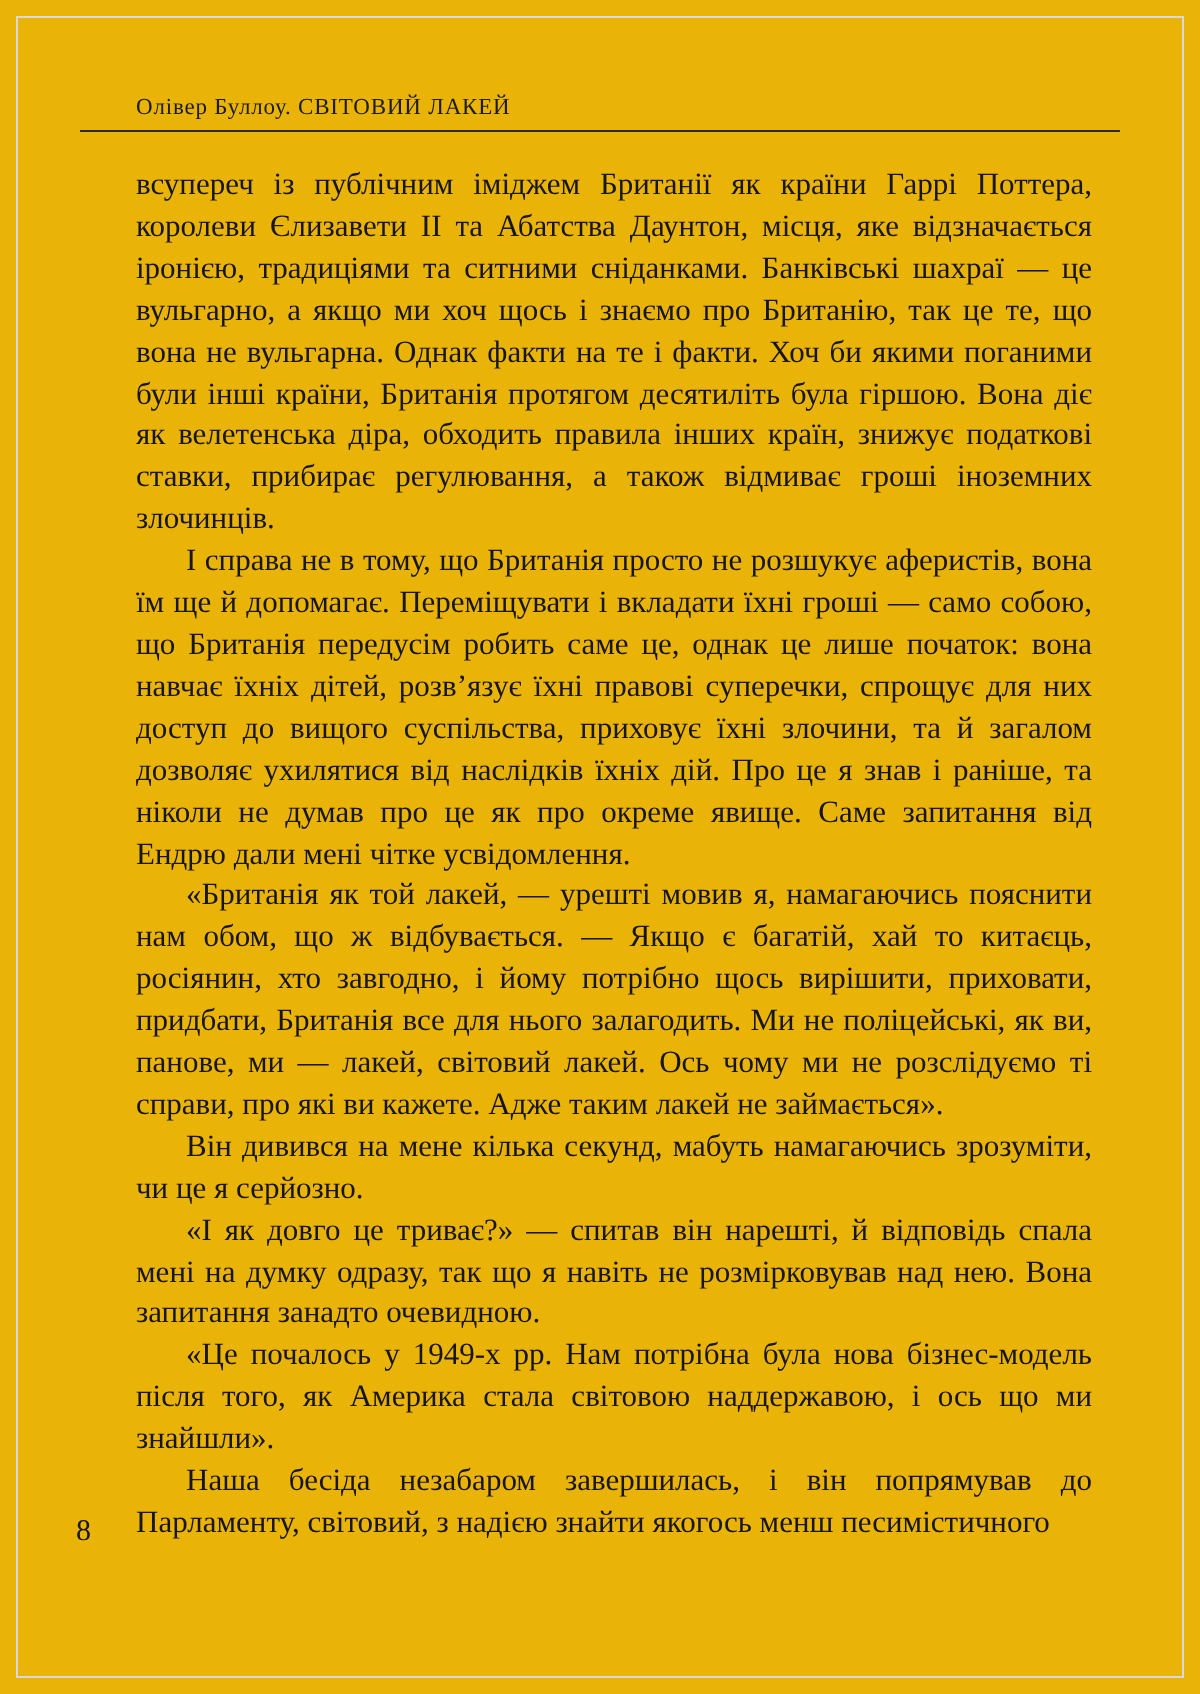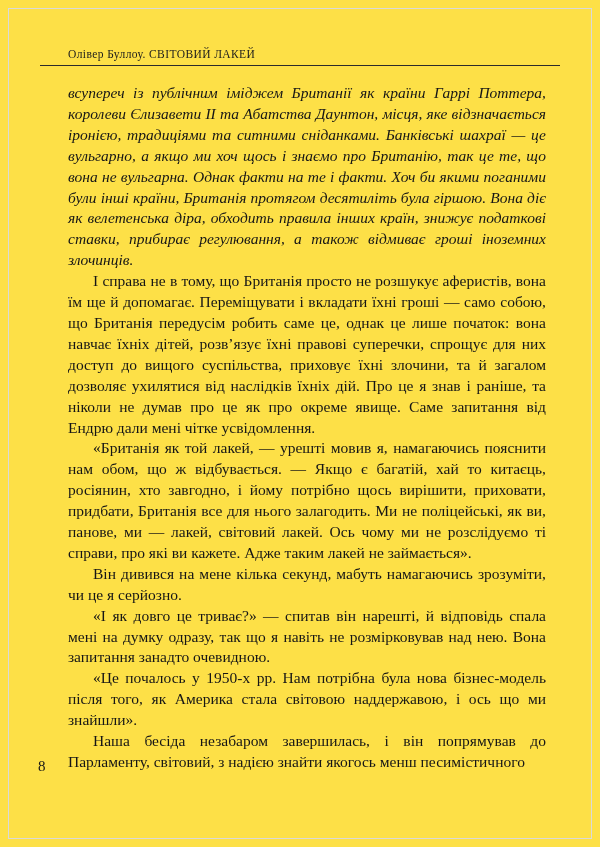--- a/index.html
+++ b/index.html
@@ -4,21 +4,21 @@
 <style>
   html, body {
     margin: 0;
     padding: 0;
     background: #ffffff;
   }
   .page {
     position: relative;
     width: 600px;
     height: 847px;
-    background: #fde047;
+    background: #eab308;
     overflow: hidden;
     font-family: "Liberation Serif", "DejaVu Serif", serif;
     color: #161616;
   }
   .page-border {
     position: absolute;
     inset: 8px;
     border: 1px solid #d9d9d9;
     pointer-events: none;
   }
@@ -49,21 +49,20 @@
     text-align: justify;
     color: #161616;
   }
   .text-block p {
     margin: 0;
     padding: 0;
     text-indent: 25px;
   }
   .text-block p.first {
     text-indent: 0;
-    font-style: italic;
   }
   .page-number {
     position: absolute;
     left: 38px;
     top: 758px;
     font-size: 15px;
     color: #161616;
   }
 </style>
 </head>
@@ -75,18 +74,18 @@
   <div class="running-head">Олівер Буллоу. СВІТОВИЙ ЛАКЕЙ</div>
 
   <div class="head-rule"></div>
 
   <div class="text-block">
     <p class="first">всупереч із публічним іміджем Британії як країни Гаррі Поттера, королеви Єлизавети II та Абатства Даунтон, місця, яке відзначається іронією, традиціями та ситними сніданками. Банківські шахраї — це вульгарно, а якщо ми хоч щось і знаємо про Британію, так це те, що вона не вульгарна. Однак факти на те і факти. Хоч би якими поганими були інші країни, Британія протягом десятиліть була гіршою. Вона діє як велетенська діра, обходить правила інших країн, знижує податкові ставки, прибирає регулювання, а також відмиває гроші іноземних злочинців.</p>
     <p>І справа не в тому, що Британія просто не розшукує аферистів, вона їм ще й допомагає. Переміщувати і вкладати їхні гроші — само собою, що Британія передусім робить саме це, однак це лише початок: вона навчає їхніх дітей, розв’язує їхні правові суперечки, спрощує для них доступ до вищого суспільства, приховує їхні злочини, та й загалом дозволяє ухилятися від наслідків їхніх дій. Про це я знав і раніше, та ніколи не думав про це як про окреме явище. Саме запитання від Ендрю дали мені чітке усвідомлення.</p>
     <p>«Британія як той лакей, — урешті мовив я, намагаючись пояснити нам обом, що ж відбувається. — Якщо є багатій, хай то китаєць, росіянин, хто завгодно, і йому потрібно щось вирішити, приховати, придбати, Британія все для нього залагодить. Ми не поліцейські, як ви, панове, ми — лакей, світовий лакей. Ось чому ми не розслідуємо ті справи, про які ви кажете. Адже таким лакей не займається».</p>
     <p>Він дивився на мене кілька секунд, мабуть намагаючись зрозуміти, чи це я серйозно.</p>
     <p>«І як довго це триває?» — спитав він нарешті, й відповідь спала мені на думку одразу, так що я навіть не розмірковував над нею. Вона запитання занадто очевидною.</p>
-    <p>«Це почалось у 1950-х рр. Нам потрібна була нова бізнес-модель після того, як Америка стала світовою наддержавою, і ось що ми знайшли».</p>
+    <p>«Це почалось у 1949-х рр. Нам потрібна була нова бізнес-модель після того, як Америка стала світовою наддержавою, і ось що ми знайшли».</p>
     <p>Наша бесіда незабаром завершилась, і він попрямував до Парламенту, світовий, з надією знайти якогось менш песимістичного</p>
   </div>
 
   <div class="page-number">8</div>
 </div>
 
 </body></html>

